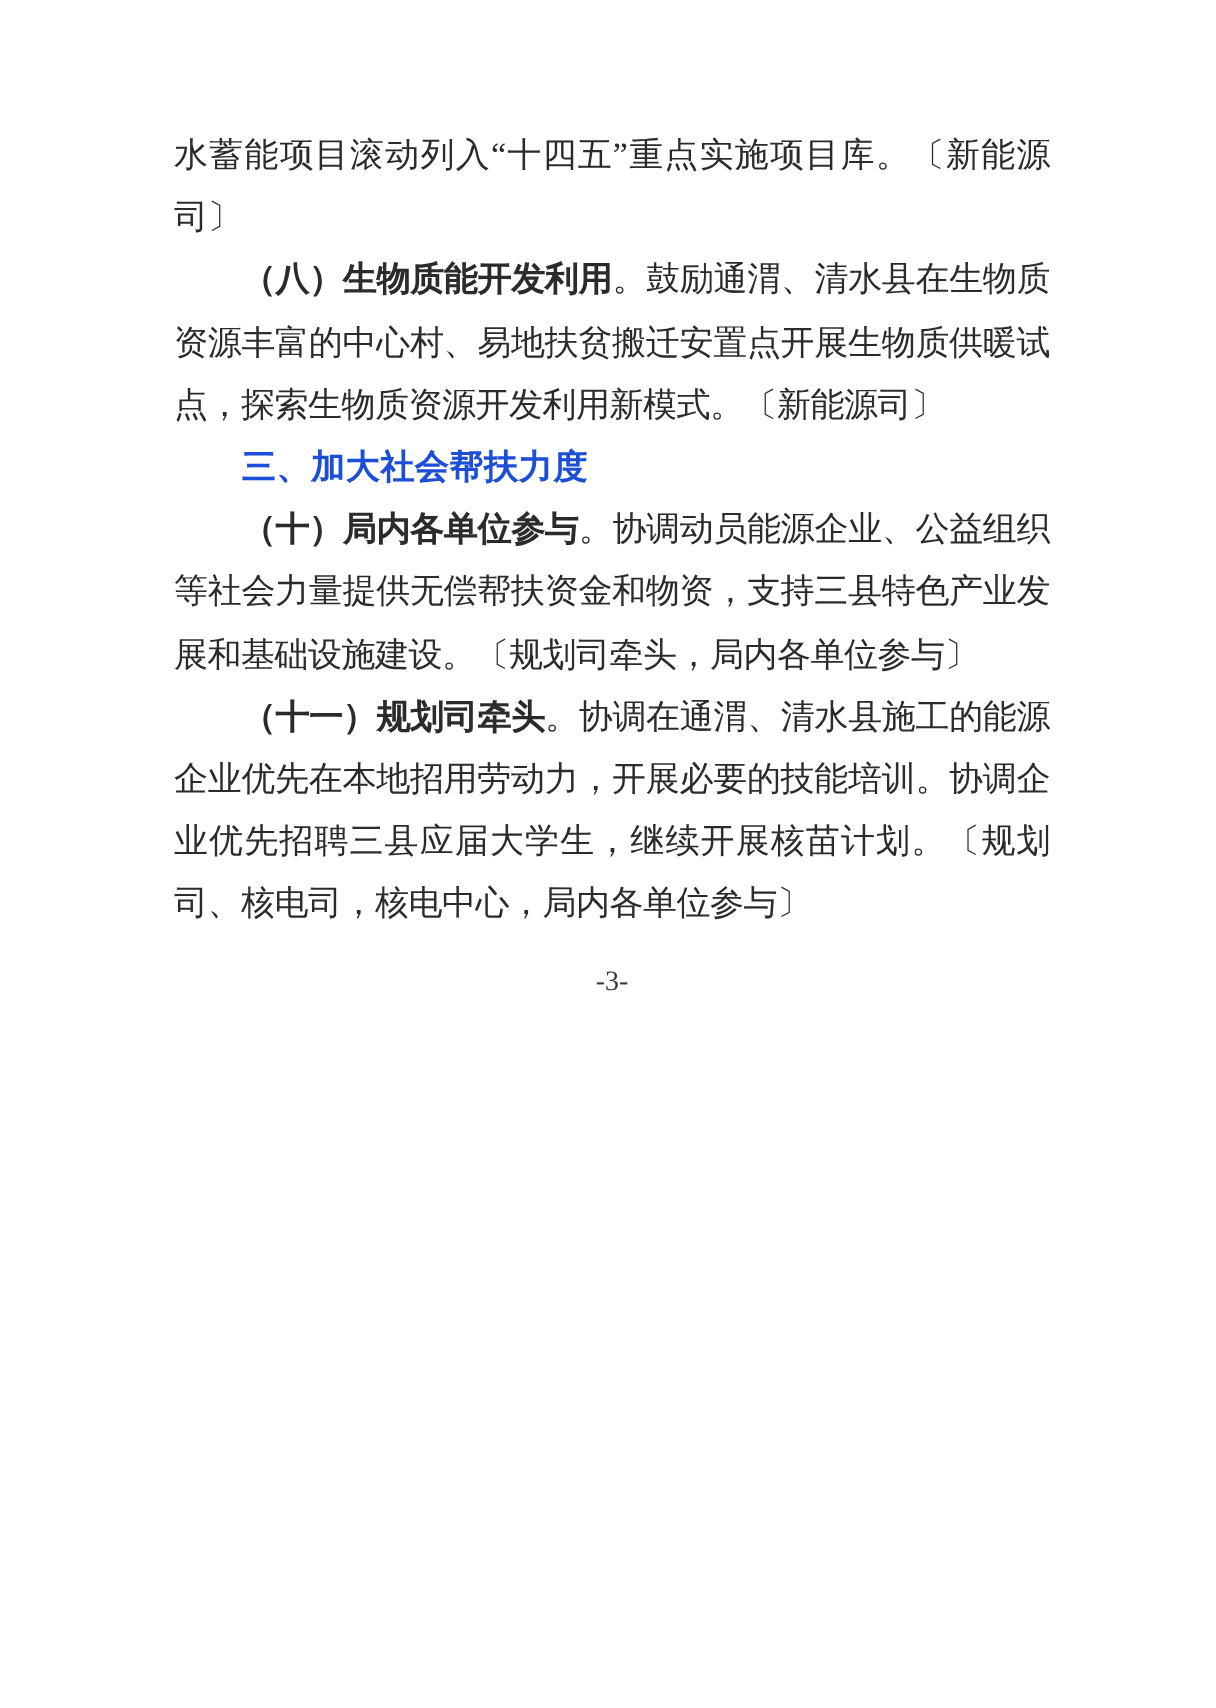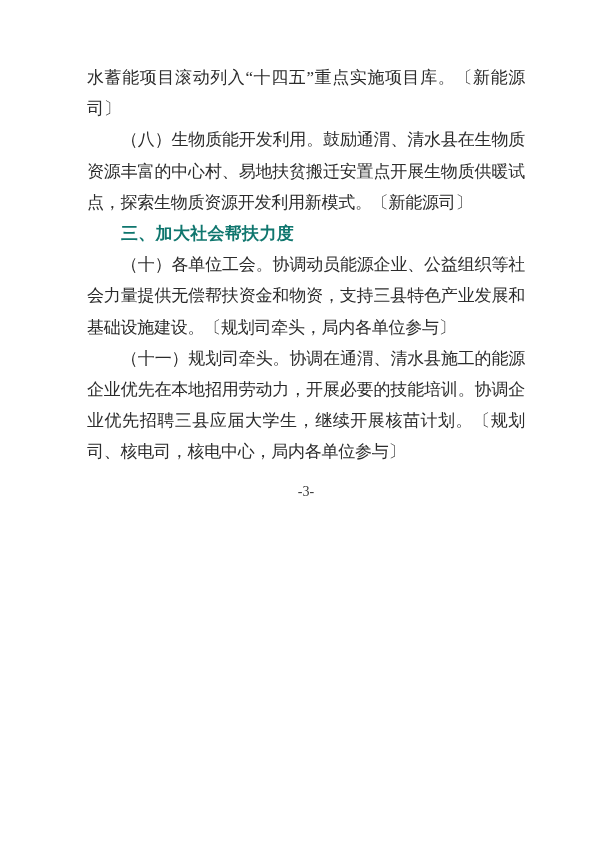--- a/index.html
+++ b/index.html
@@ -30,45 +30,45 @@
   }
   .para {
     margin: 0;
     padding: 0;
     text-indent: 2em;
   }
   .para.continuation {
     text-indent: 0;
   }
   .lead {
-    font-weight: normal;
+    font-weight: bold;
   }
   .para.heading {
     font-family: "Liberation Sans", "DejaVu Sans", sans-serif;
     font-weight: bold;
     letter-spacing: 0.3px;
-    color: #0f766e;
+    color: #1d4ed8;
   }
   .footer {
     width: 438px;
     margin-top: 14px;
     text-align: center;
     font-family: "Liberation Serif", "DejaVu Serif", serif;
     font-size: 14px;
     line-height: 20px;
     color: #3a3a3a;
   }
 </style>
 </head>
 <body>
 
 <div class="page">
   <div class="doc-body">
       <p class="para continuation">水蓄能项目滚动列入“十四五”重点实施项目库。〔新能源司〕</p>
       <p class="para item"><span class="lead">（八）生物质能开发利用</span>。鼓励通渭、清水县在生物质资源丰富的中心村、易地扶贫搬迁安置点开展生物质供暖试点，探索生物质资源开发利用新模式。〔新能源司〕</p>
       <p class="para heading">三、加大社会帮扶力度</p>
-      <p class="para item"><span class="lead">（十）各单位工会</span>。协调动员能源企业、公益组织等社会力量提供无偿帮扶资金和物资，支持三县特色产业发展和基础设施建设。〔规划司牵头，局内各单位参与〕</p>
+      <p class="para item"><span class="lead">（十）局内各单位参与</span>。协调动员能源企业、公益组织等社会力量提供无偿帮扶资金和物资，支持三县特色产业发展和基础设施建设。〔规划司牵头，局内各单位参与〕</p>
       <p class="para item"><span class="lead">（十一）规划司牵头</span>。协调在通渭、清水县施工的能源企业优先在本地招用劳动力，开展必要的技能培训。协调企业优先招聘三县应届大学生，继续开展核苗计划。〔规划司、核电司，核电中心，局内各单位参与〕</p>
     </div>
   <div class="footer">
     <span>-3-</span>
   </div>
 </div>
 
 </body></html>

